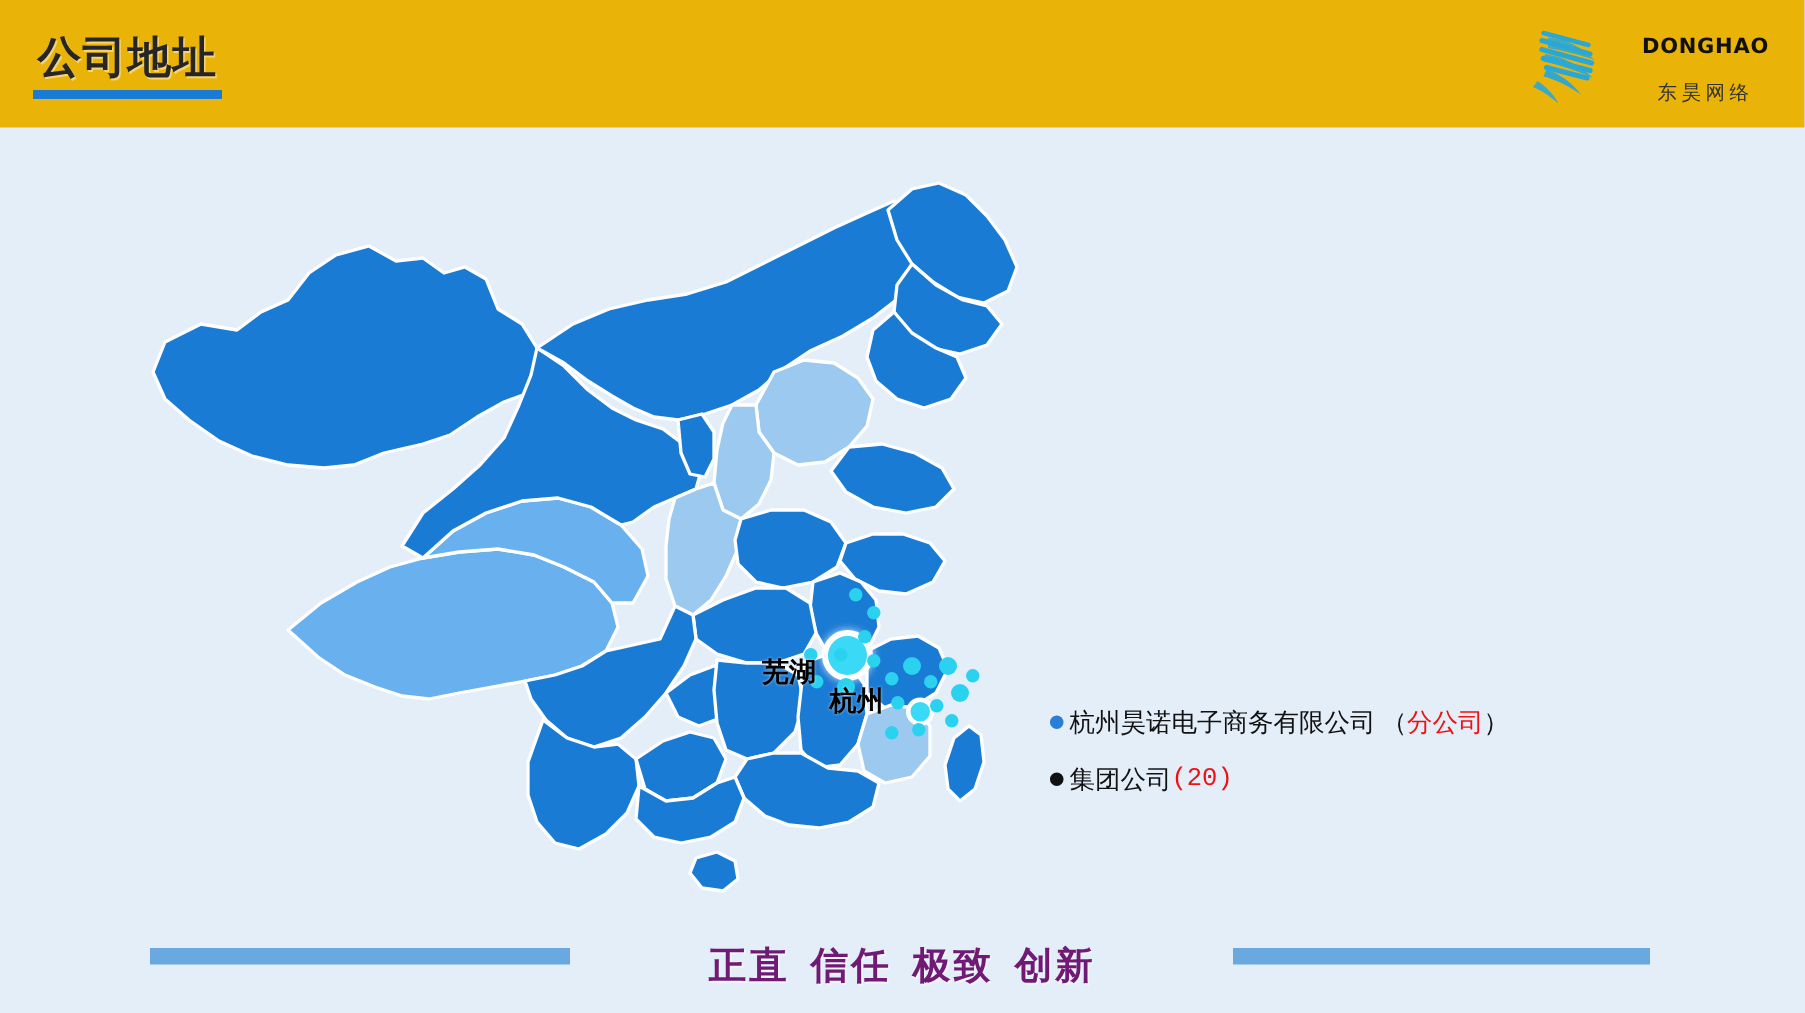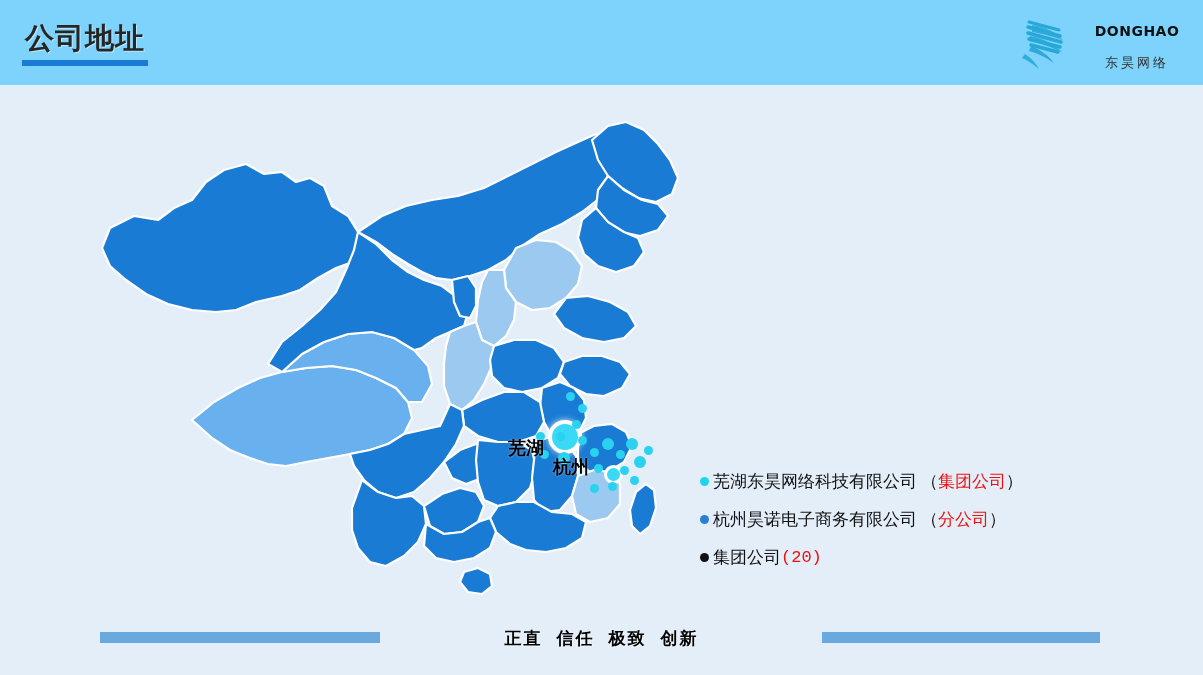--- a/index.html
+++ b/index.html
@@ -14,21 +14,21 @@
     overflow: hidden;
     position: relative;
   }
 
   
   .header {
     position: absolute;
     left: 0; top: 0;
     width: 1203px;
     height: 85px;
-    background: #7dd3fc;
+    background: #eab308;
   }
   .page-title {
     position: absolute;
     left: 25px;
     top: 19px;
     font-size: 29px;
     font-weight: bold;
     color: #262626;
     letter-spacing: 1px;
     text-shadow: 1px 1px 0 rgba(255,255,255,0.45);
@@ -157,23 +157,23 @@
     background: #6aa9e0;
   }
   .footer-bar-left { left: 100px; width: 280px; }
   .footer-bar-right { left: 822px; width: 278px; }
   .footer-slogan {
     position: absolute;
     left: 0;
     top: 627px;
     width: 1203px;
     text-align: center;
-    font-size: 17px;
+    font-size: 25px;
     font-weight: bold;
-    color: #000000;
+    color: #701a75;
     letter-spacing: 2px;
     text-shadow: 1px 1px 0 rgba(255,255,255,0.5);
   }
   .footer-slogan span { margin: 0 7px; }
 </style>
 </head>
 <body>
 
 <div class="header">
   <div class="page-title">公司地址</div>
@@ -290,25 +290,20 @@
   <div class="dot dot-sm" style="left:476px; top:300px;"></div>
   <div class="dot dot-sm" style="left:534px; top:356px;"></div>
   <div class="dot dot-sm" style="left:548px; top:326px;"></div>
 
   <div class="city-label label-wuhu">芜湖</div>
   <div class="city-label label-hangzhou">杭州</div>
 </div>
 
 <div class="legend">
 
-  <div class="legend-row">
-    <span class="legend-bullet" style="background:#22d3ee;"></span>
-    <span class="legend-text">芜湖东昊网络科技有限公司</span>
-    <span class="legend-tag"><span>（</span><span class="hl">集团公司</span><span>）</span></span>
-  </div>
 
   <div class="legend-row">
     <span class="legend-bullet" style="background:#2a7fd4;"></span>
     <span class="legend-text">杭州昊诺电子商务有限公司</span>
     <span class="legend-tag"><span>（</span><span class="hl">分公司</span><span>）</span></span>
   </div>
 
   <div class="legend-row">
     <span class="legend-bullet" style="background:#111111;"></span>
     <span class="legend-text">集团公司</span>

